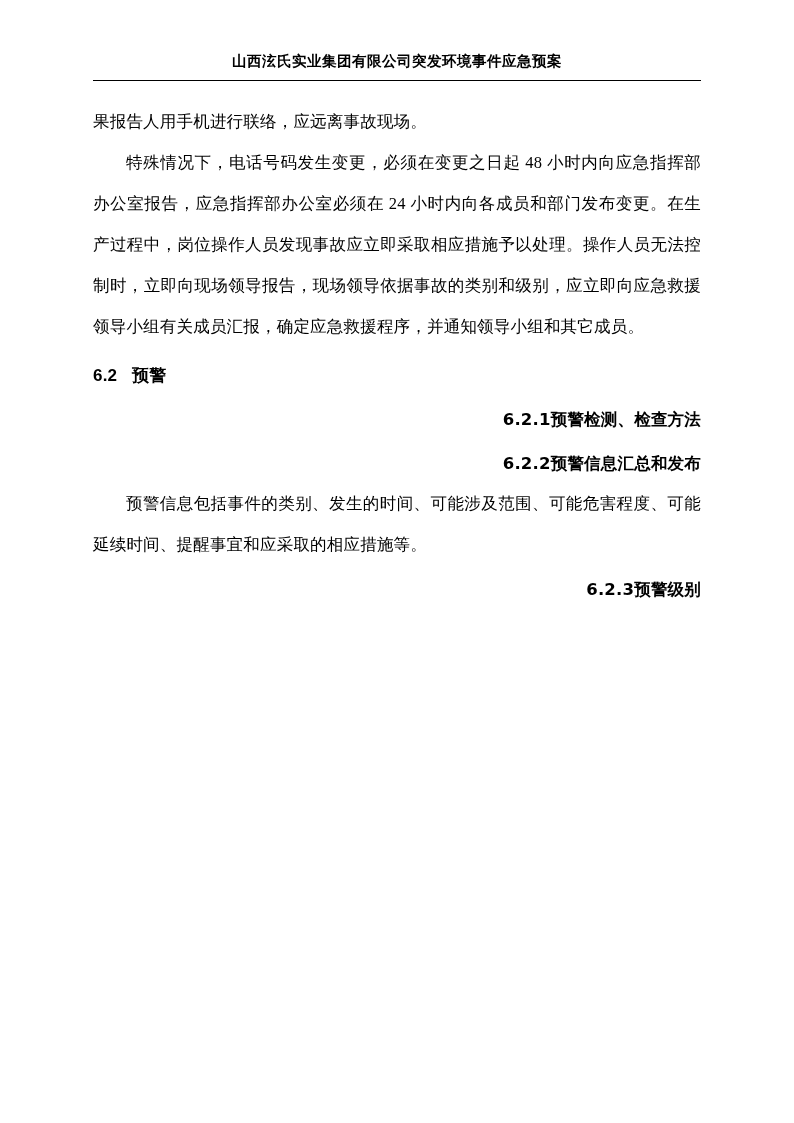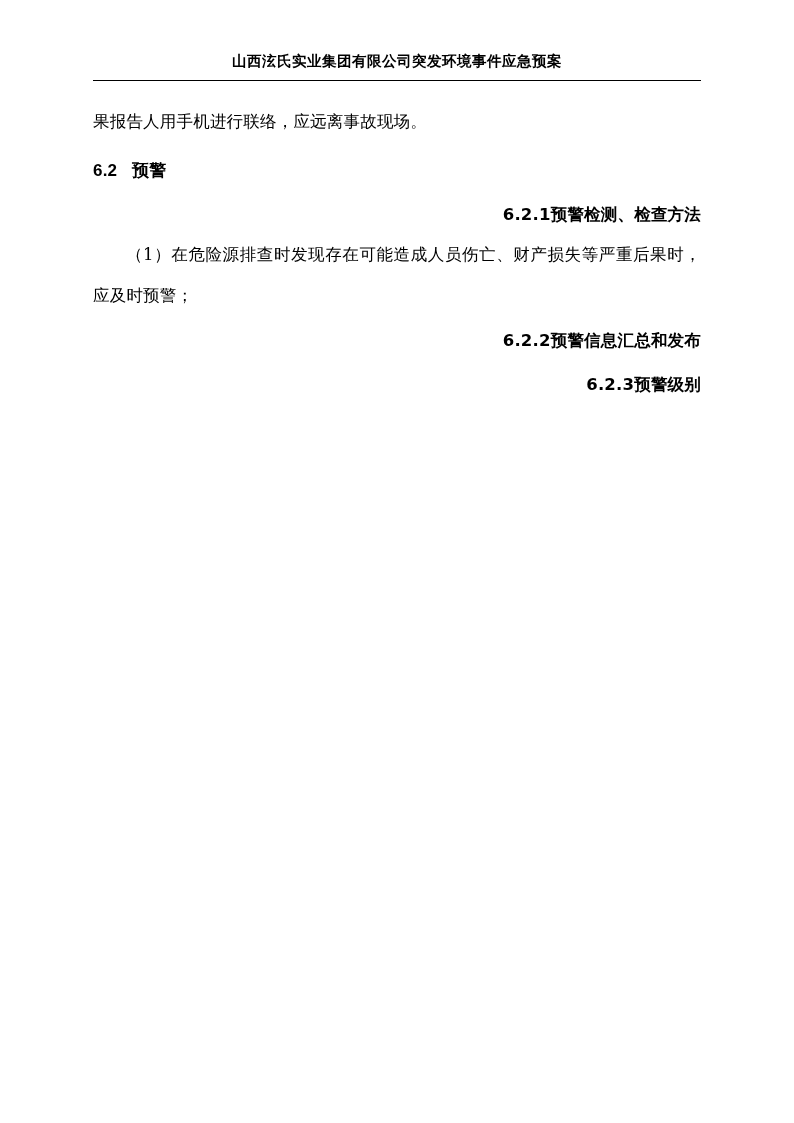--- a/index.html
+++ b/index.html
@@ -39,20 +39,21 @@
   .body-text {
     margin-top: 20px;
   }
   p.para {
     margin: 0 0 0 0;
     font-size: 16.5px;
     line-height: 41px;
     text-align: justify;
     text-justify: inter-ideograph;
     letter-spacing: 0.2px;
+    font-family: Liberation Serif, serif;
   }
   p.indent {
     text-indent: 2em;
   }
   h2.heading {
     font-family: Liberation Sans, sans-serif;
     font-weight: bold;
     font-size: 17px;
     margin: 10px 0 2px 0;
     line-height: 38px;
@@ -88,37 +89,38 @@
 <div class="page">
 
   <div class="content">
 
     <div class="header">山西泫氏实业集团有限公司突发环境事件应急预案</div>
 
     <div class="body-text">
 
       <p class="para">果报告人用手机进行联络，应远离事故现场。</p>
 
+      <p class="para indent">特殊情况下，电话号码发生变更，必须在变更之日起 48 小时内向应急指挥部办公室报告，应急指挥部办公室必须在 24 小时内向各成员和部门发布变更。在生产过程中，岗位操作人员发现事故应立即采取相应措施予以处理。操作人员无法控制时，立即向现场领导报告，现场领导依据事故的类别和级别，应立即向应急救援领导小组有关成员汇报，确定应急救援程序，并通知领导小组和其它成员。</p>
 
       <h2 class="heading h2">
         <span class="num">6.2</span><span>预警</span>
       </h2>
 
       <h3 class="heading">
         <span class="num">6.2.1</span><span>预警检测、检查方法</span>
       </h3>
 
-      <p class="para indent">（1）在危险源排查时发现存在可能造成人员伤亡、财产损失等严重后果时，应及时预警；</p>
 
 
 
       <h3 class="heading">
         <span class="num">6.2.2</span><span>预警信息汇总和发布</span>
       </h3>
 
+      <p class="para indent">预警信息包括事件的类别、发生的时间、可能涉及范围、可能危害程度、可能延续时间、提醒事宜和应采取的相应措施等。</p>
 
       <h3 class="heading">
         <span class="num">6.2.3</span><span>预警级别</span>
       </h3>
 
 
     </div>
   </div>
 
   <div class="footer">45</div>

